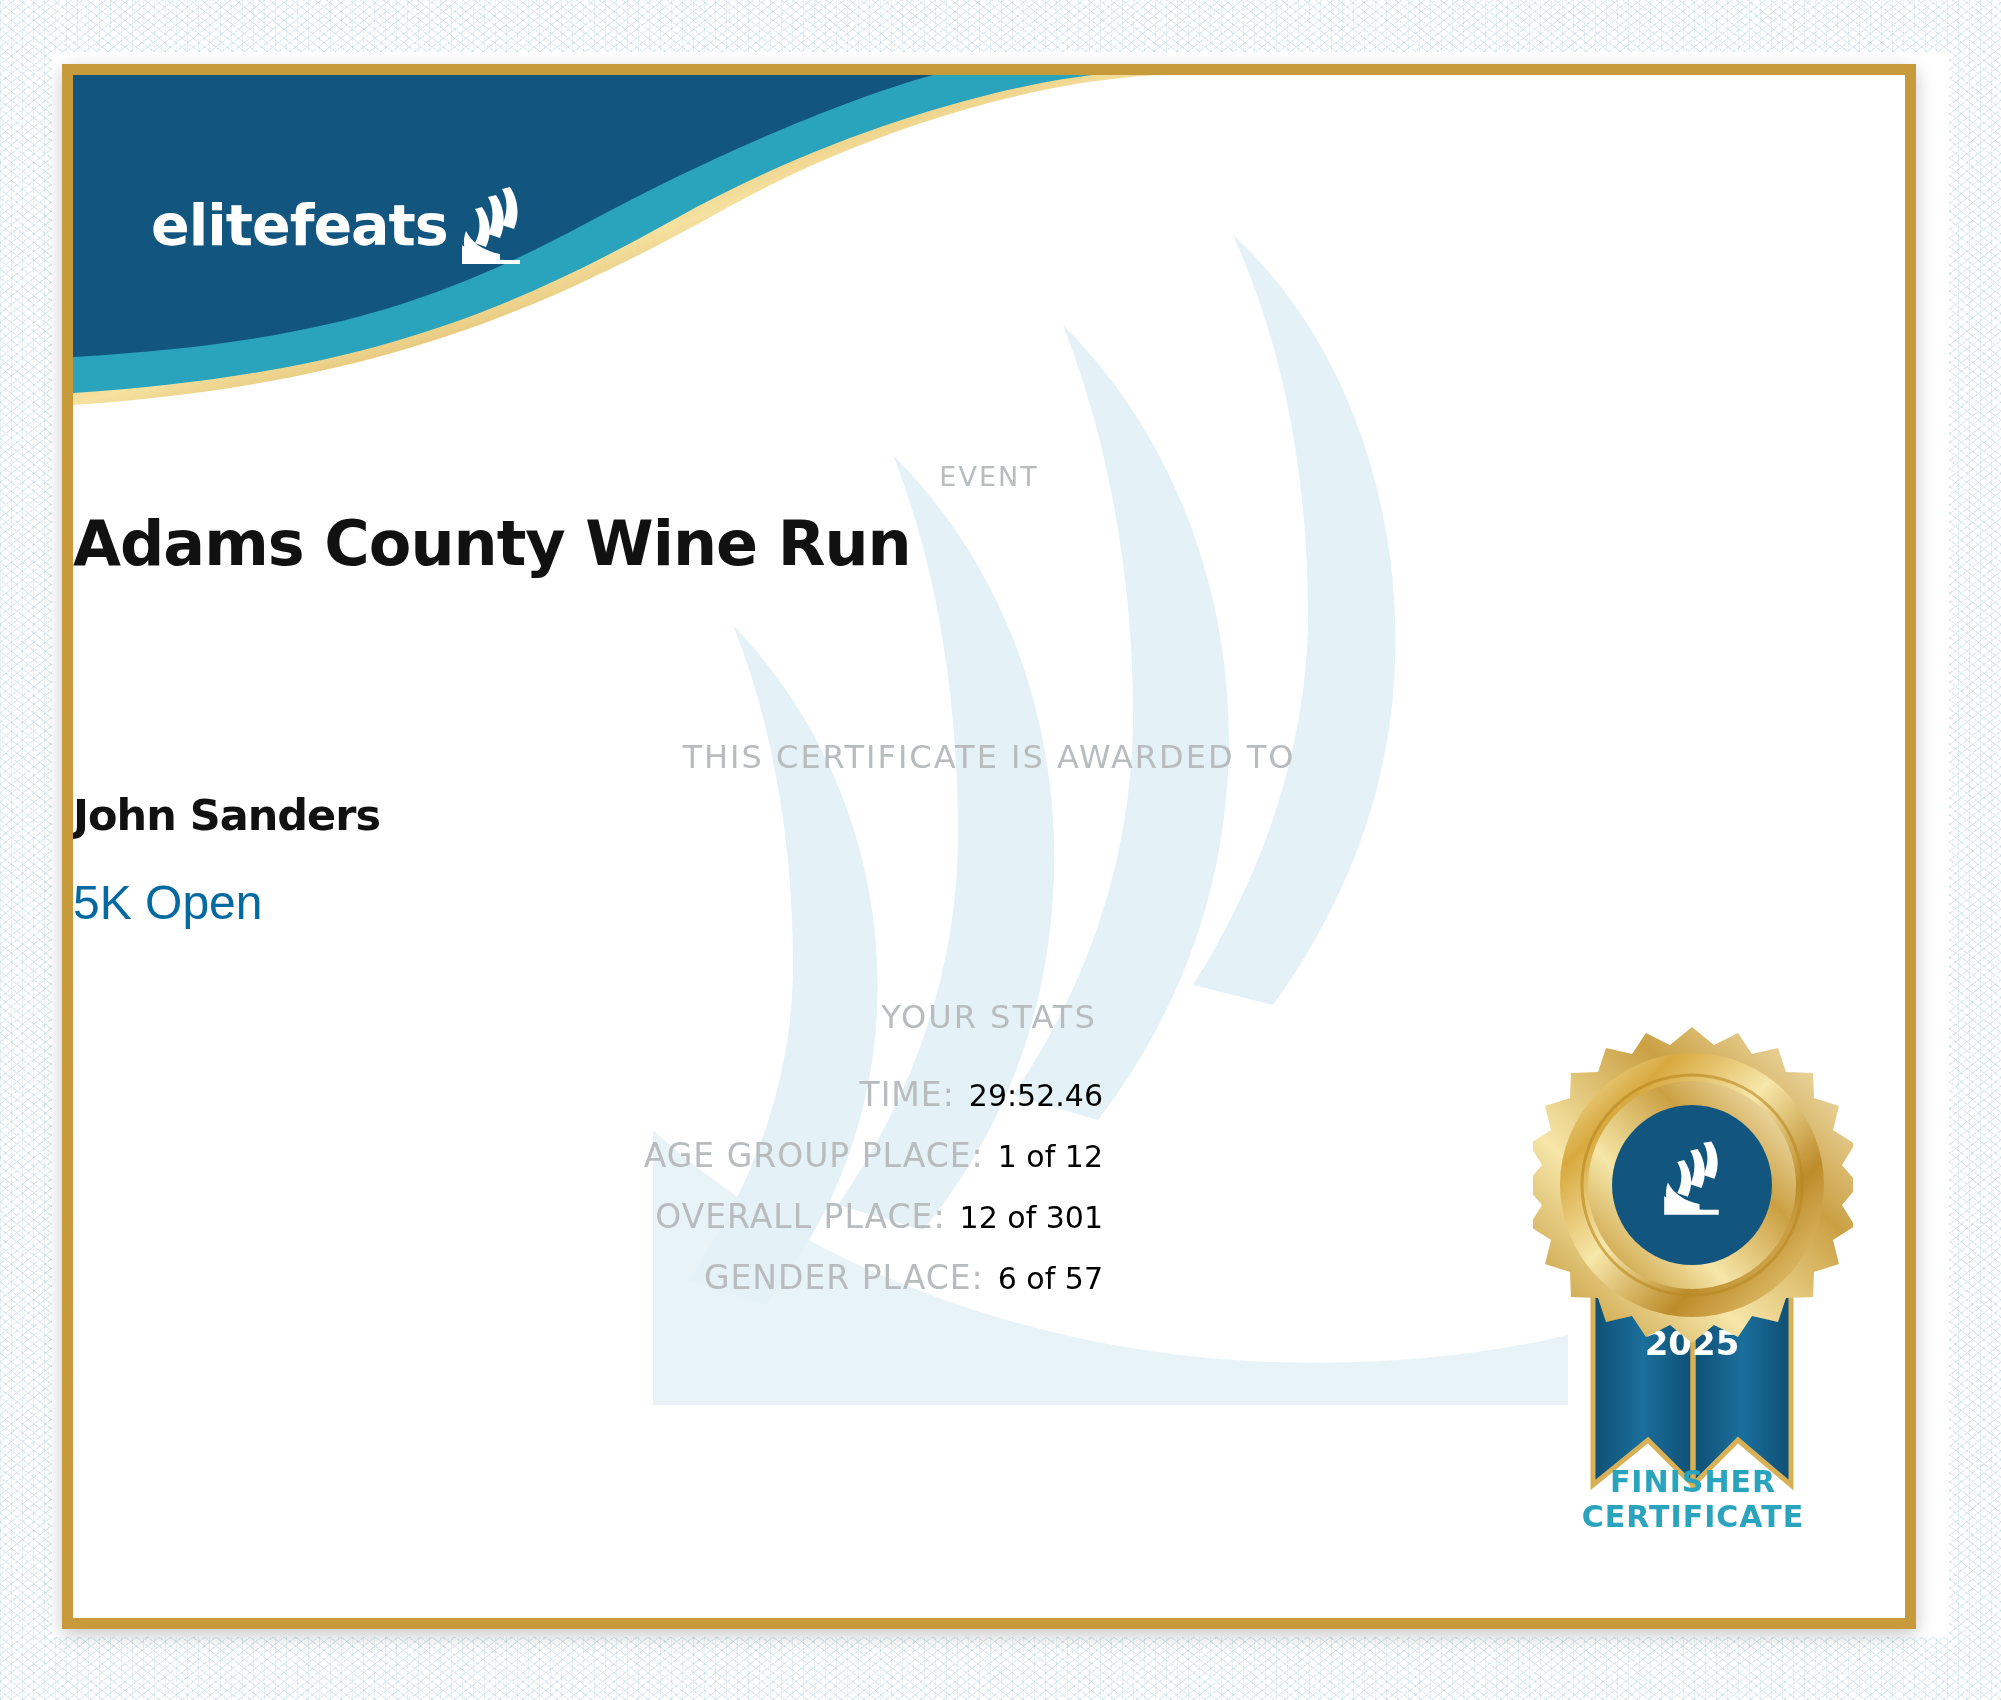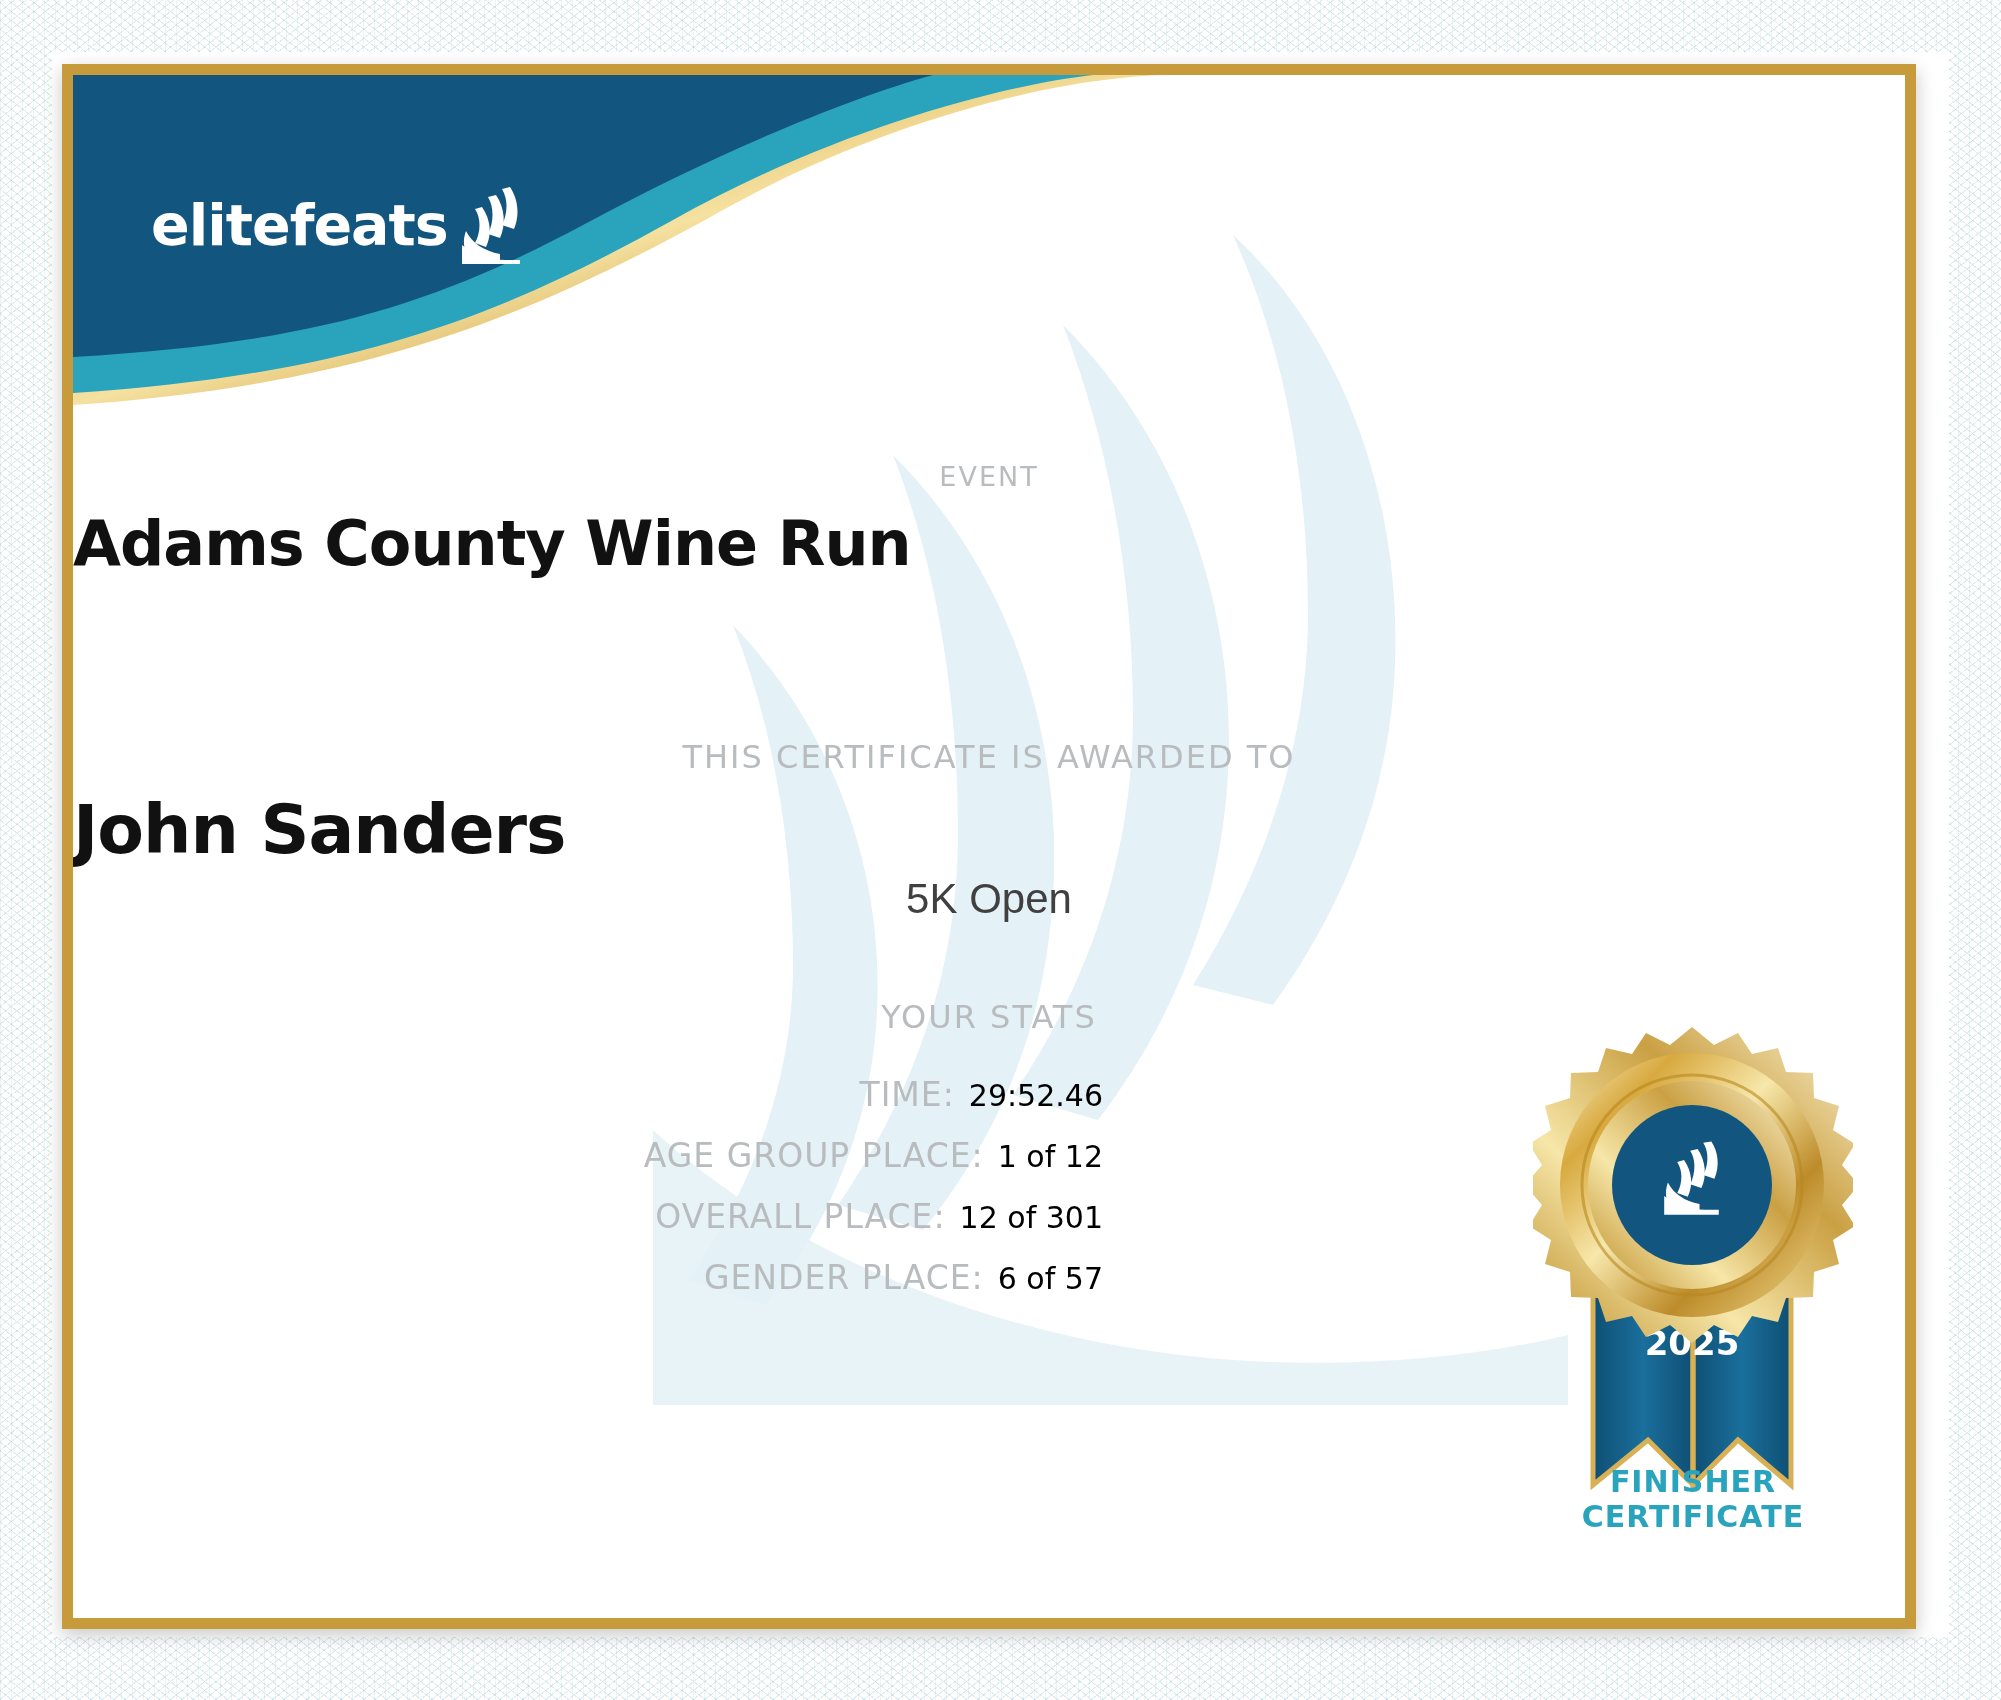--- a/index.html
+++ b/index.html
@@ -135,30 +135,29 @@
   .awarded-label {
     position: absolute;
     left: 0; right: 0;
     top: 655px;
     font-size: 32px;
   }
   .recipient-name {
     position: absolute;
     left: 0; right: 0;
     top: 715px;
-    font-size: 68px;
+    font-size: 43px;
     letter-spacing: -1px;
   }
   .division {
     position: absolute;
     left: 0; right: 0;
     top: 800px;
-    text-align: center;
-    font-size: 42px;
-    color: #404040;
+    font-size: 48px;
+    color: #0369a1;
     font-family: "Liberation Sans", sans-serif;
   }
   .stats-label {
     position: absolute;
     left: 0; right: 0;
     top: 915px;
     font-size: 32px;
   }
 
   .stats-table {

